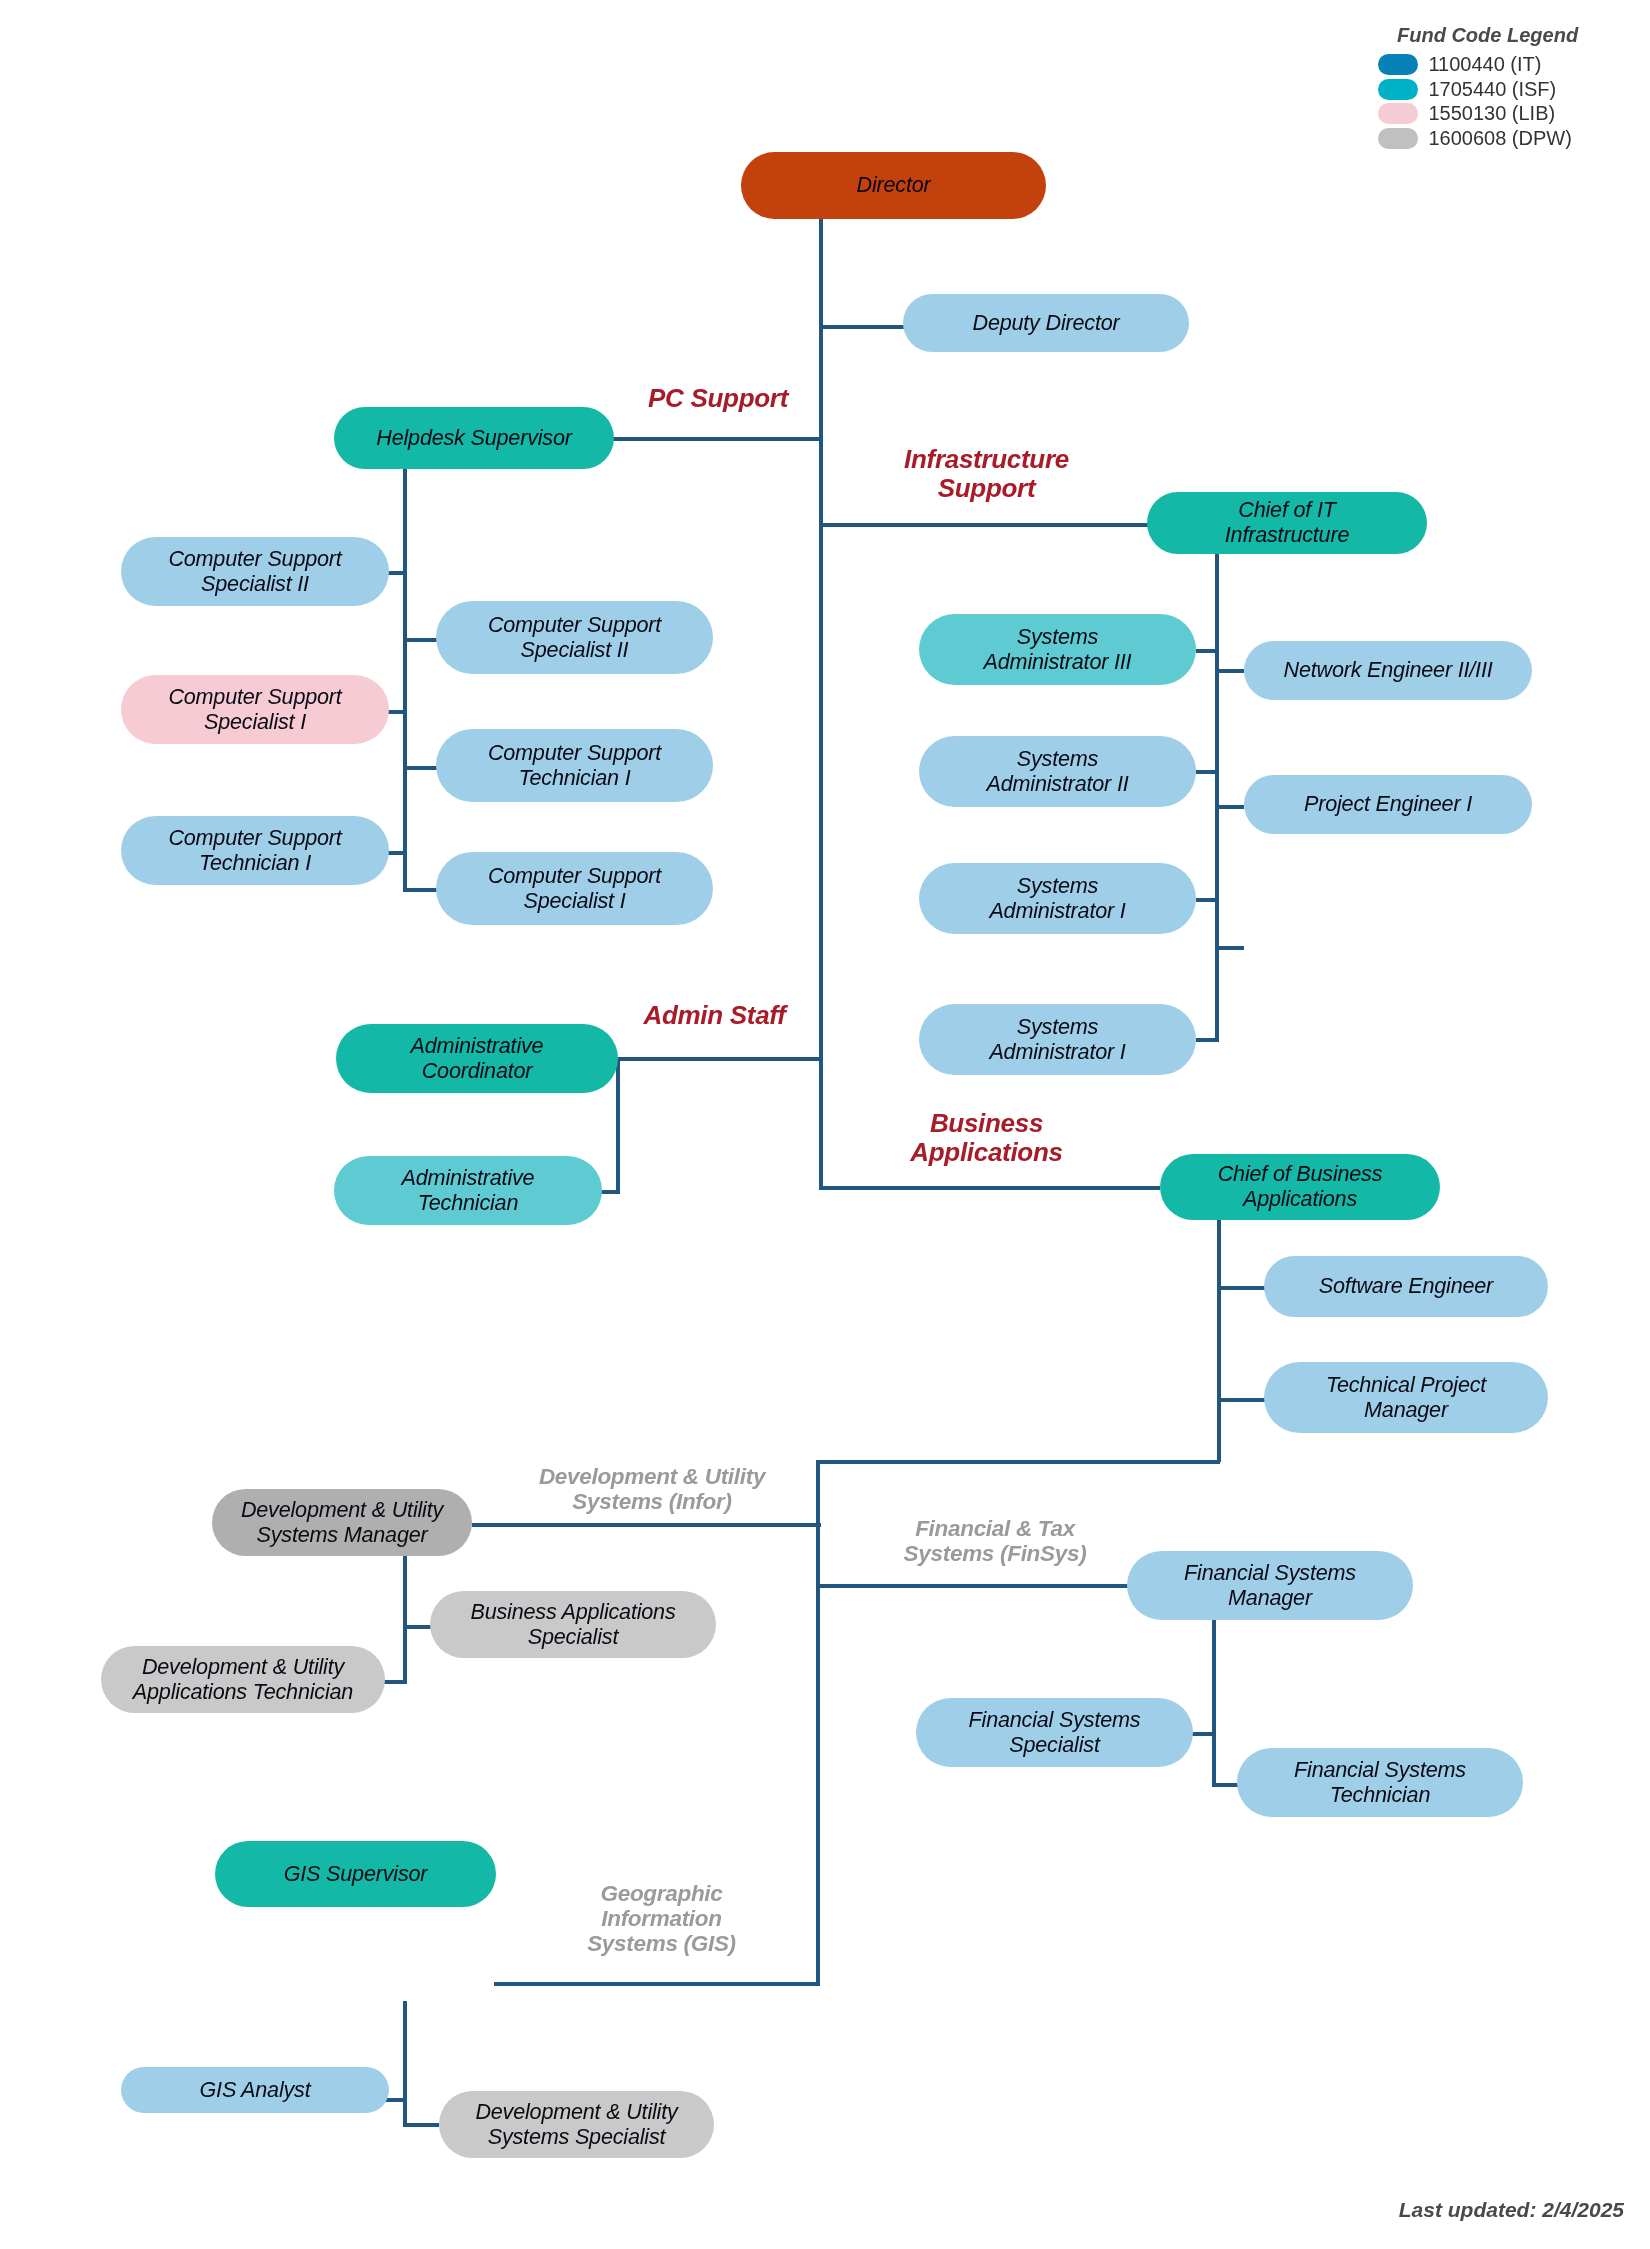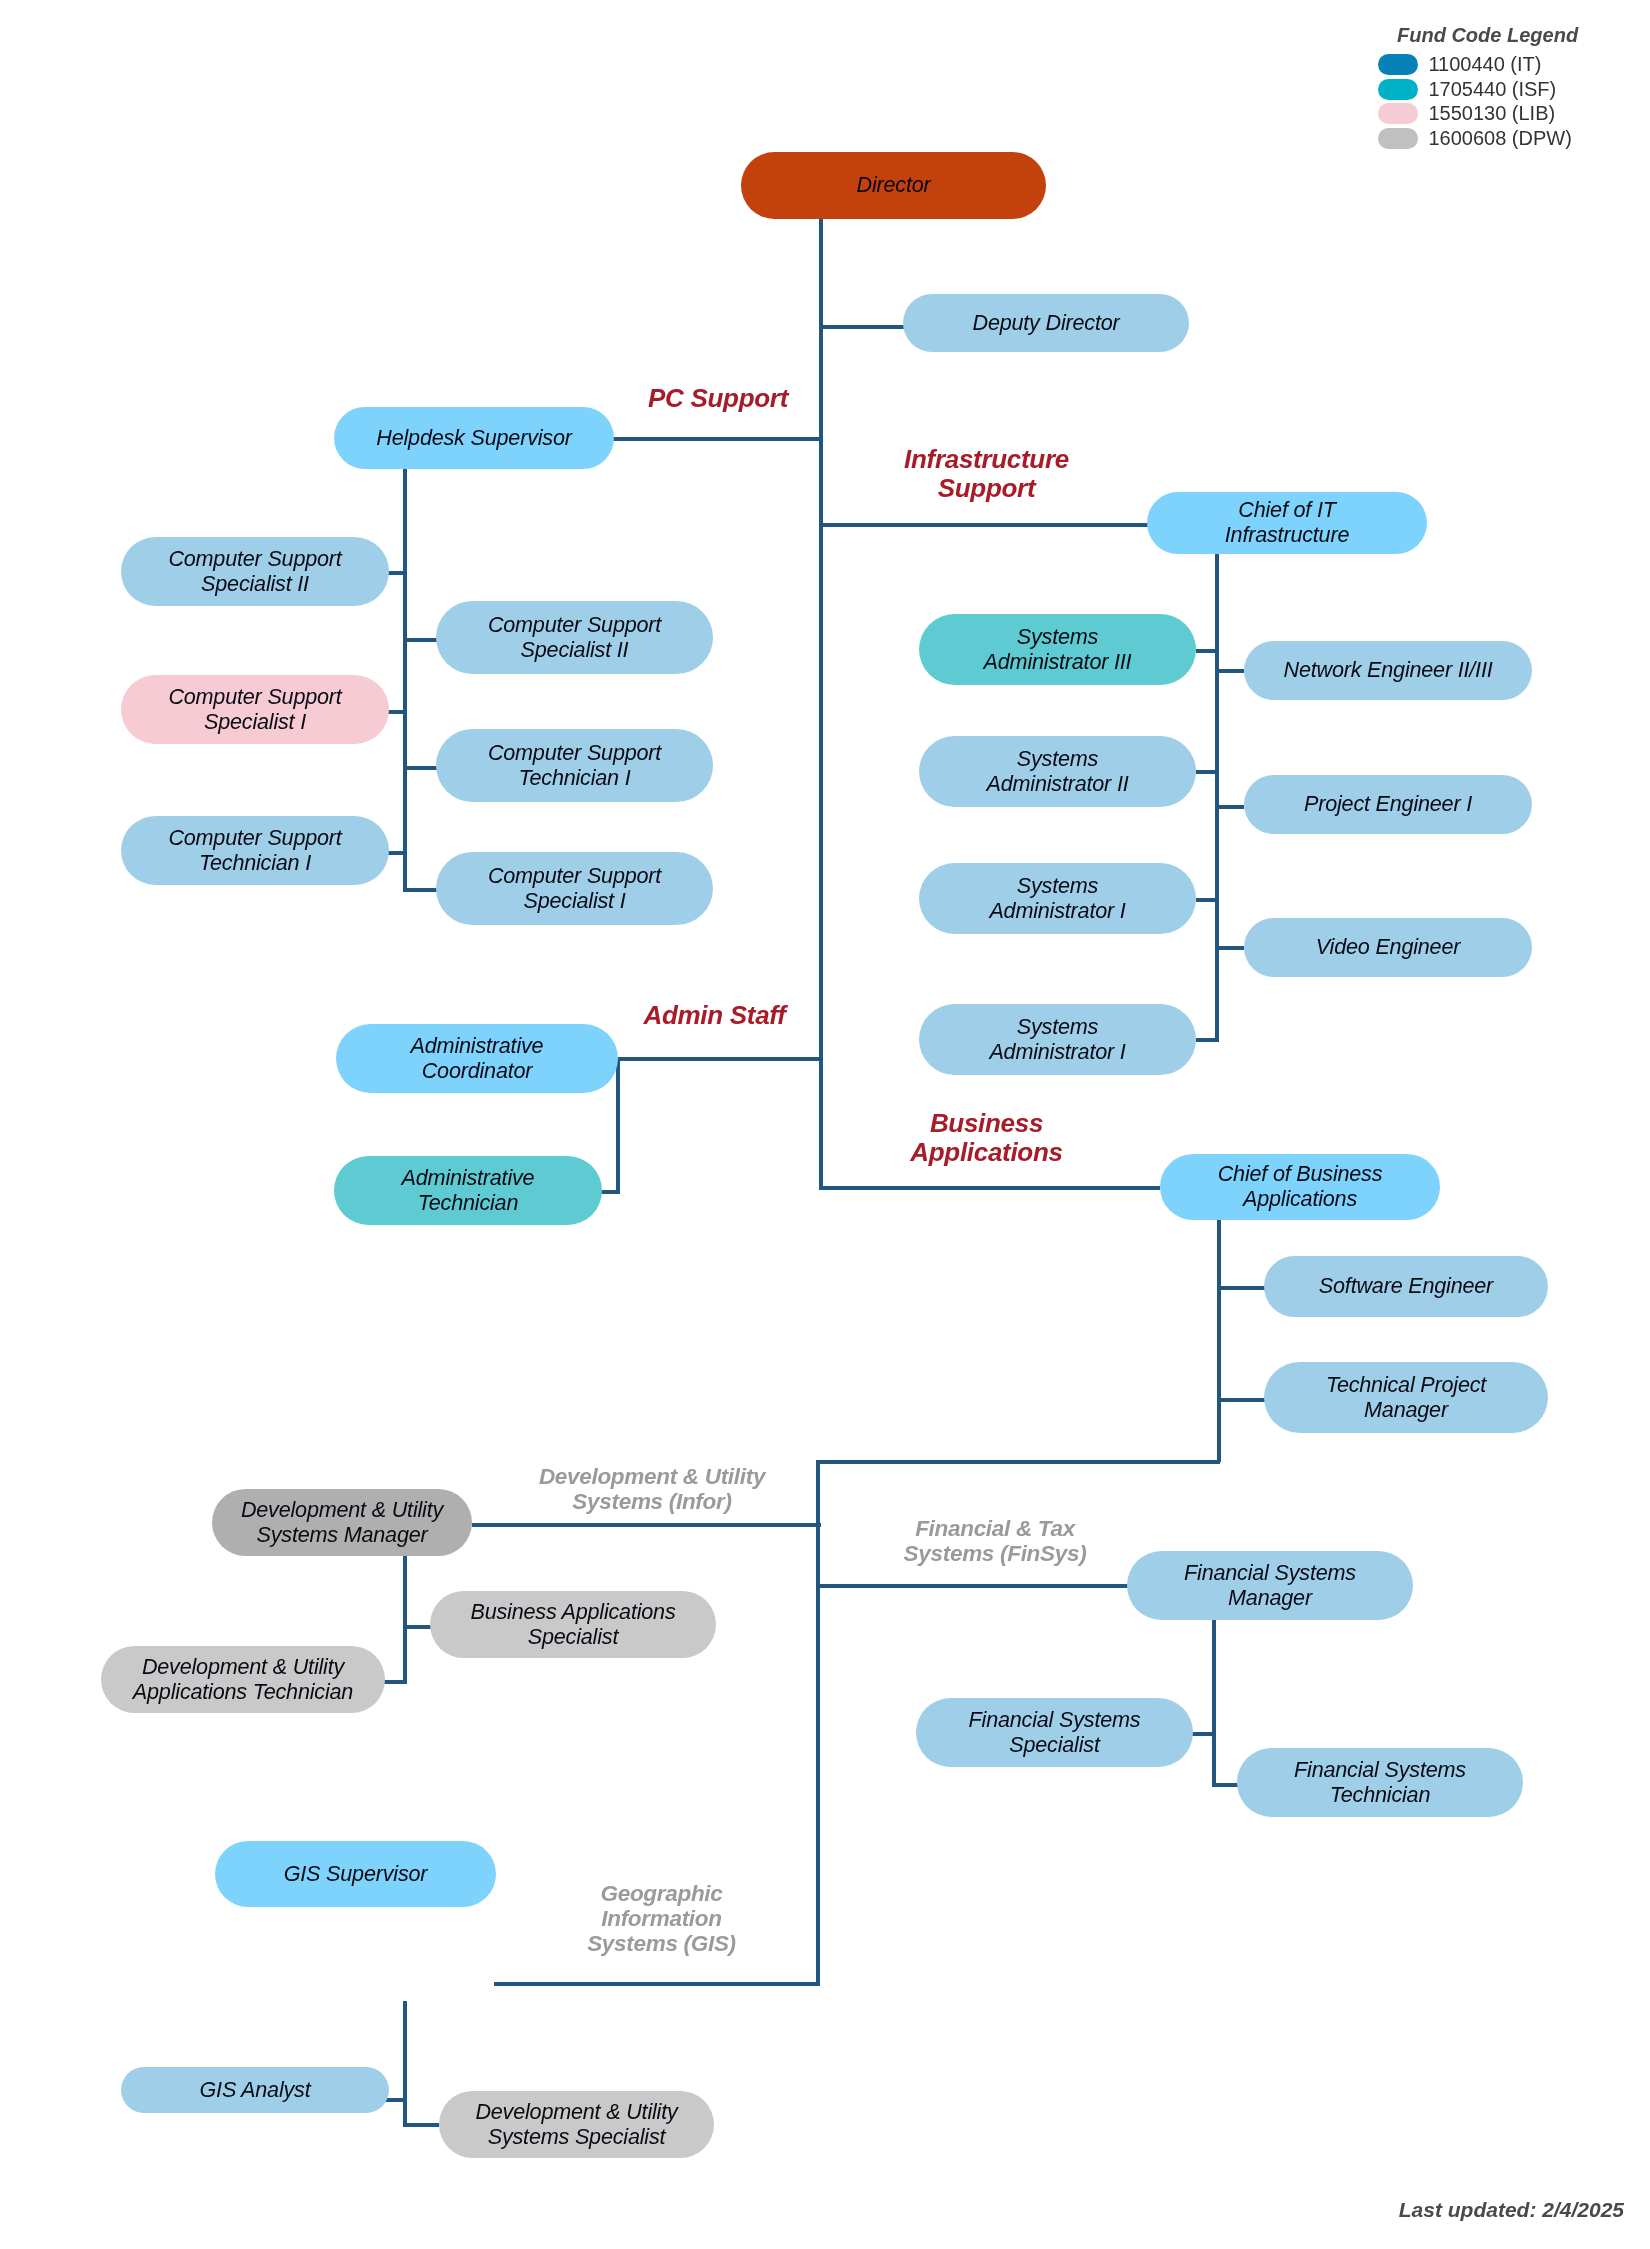--- a/index.html
+++ b/index.html
@@ -36,21 +36,21 @@
     text-align: center;
     border-radius: 864px;
     color: #0A0A14;
     font-style: italic;
     font-size: 21.6px;
     line-height: 1.14;
     padding: 3.5px 12px;
     letter-spacing: -0.2px;
   }
   .node.c-dark   { background: #c2410c; }
-  .node.c-mid    { background: #7dd3fc; }
+  .node.c-mid    { background: #14b8a6; }
   .node.c-light  { background: #9FCFE8; }
   .node.c-isf    { background: #5ECBD3; }
   .node.c-lib    { background: #F6CBD3; }
   .node.c-dpw    { background: #C9C9C9; }
   .node.c-dpwd   { background: #AFAFAF; }
 
   
   .glabel {
     position: absolute;
     font-weight: bold;
@@ -233,21 +233,20 @@
 Infrastructure</div>
 
   <div class="node c-isf" style="left:919px; top:614px; width:277px; height:71px; white-space:pre-line;">Systems
 Administrator III</div>
   <div class="node c-light" style="left:1244px; top:641px; width:288px; height:59px; white-space:pre-line;">Network Engineer II/III</div>
   <div class="node c-light" style="left:919px; top:736px; width:277px; height:71px; white-space:pre-line;">Systems
 Administrator II</div>
   <div class="node c-light" style="left:1244px; top:775px; width:288px; height:59px; white-space:pre-line;">Project Engineer I</div>
   <div class="node c-light" style="left:919px; top:863px; width:277px; height:71px; white-space:pre-line;">Systems
 Administrator I</div>
-  <div class="node c-light" style="left:1244px; top:918px; width:288px; height:59px; white-space:pre-line;">Video Engineer</div>
   <div class="node c-light" style="left:919px; top:1004px; width:277px; height:71px; white-space:pre-line;">Systems
 Administrator I</div>
 
   <div class="node c-mid" style="left:336px; top:1024px; width:282px; height:69px; white-space:pre-line;">Administrative
 Coordinator</div>
   <div class="node c-isf" style="left:334px; top:1156px; width:268px; height:69px; white-space:pre-line;">Administrative
 Technician</div>
 
   <div class="node c-mid" style="left:1160px; top:1154px; width:280px; height:66px; white-space:pre-line;">Chief of Business
 Applications</div>

